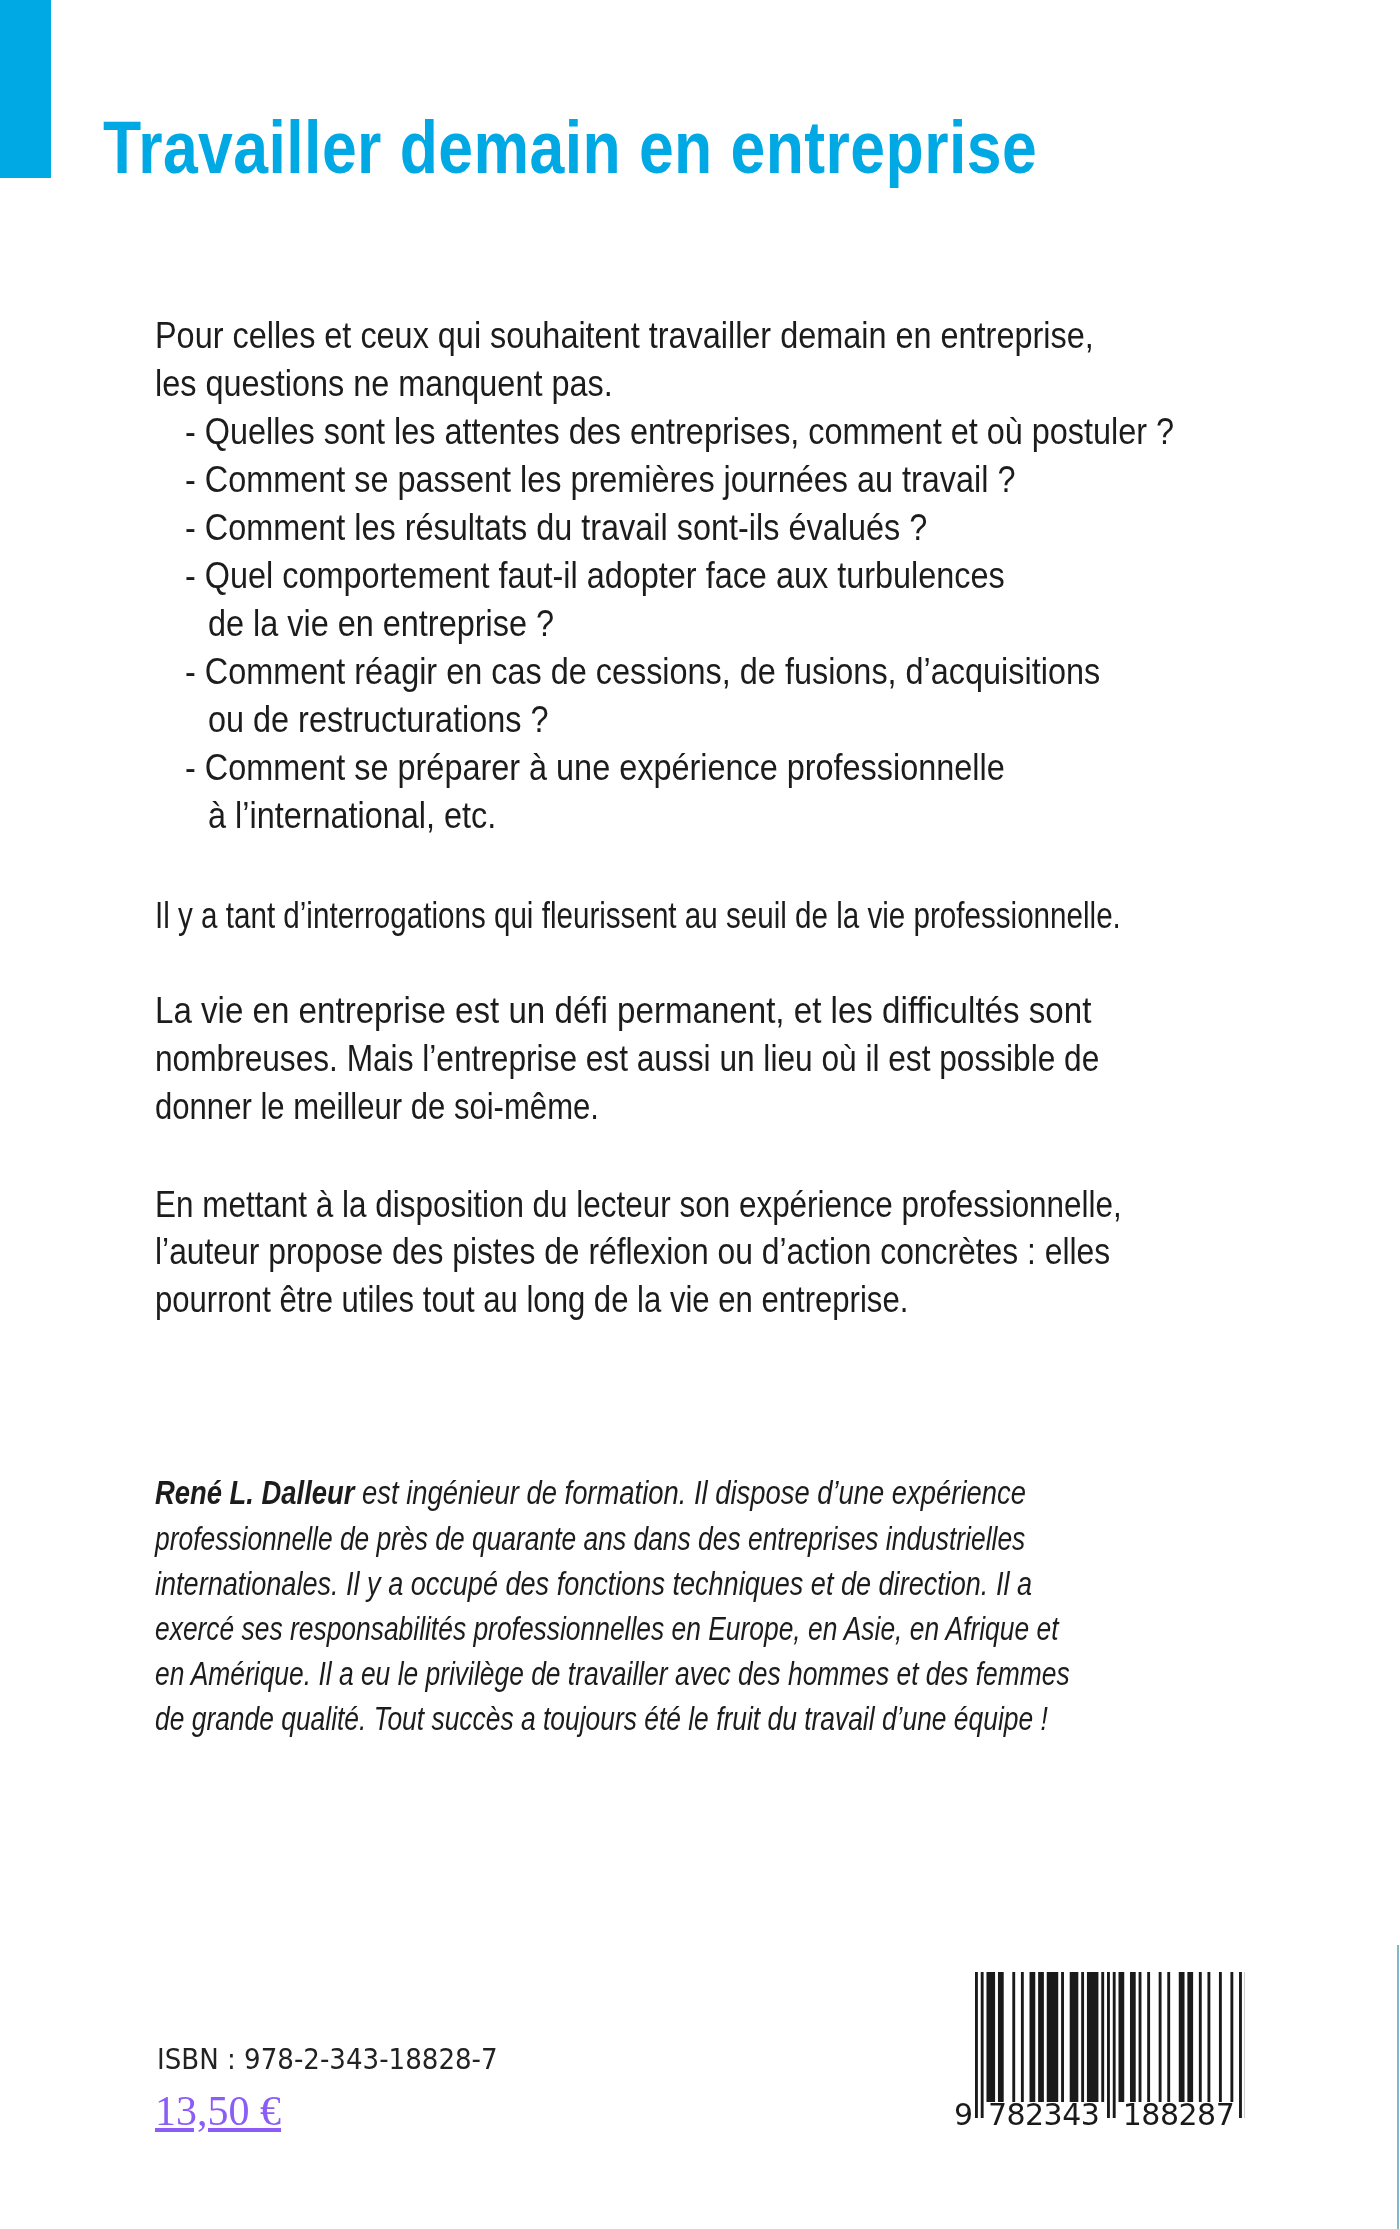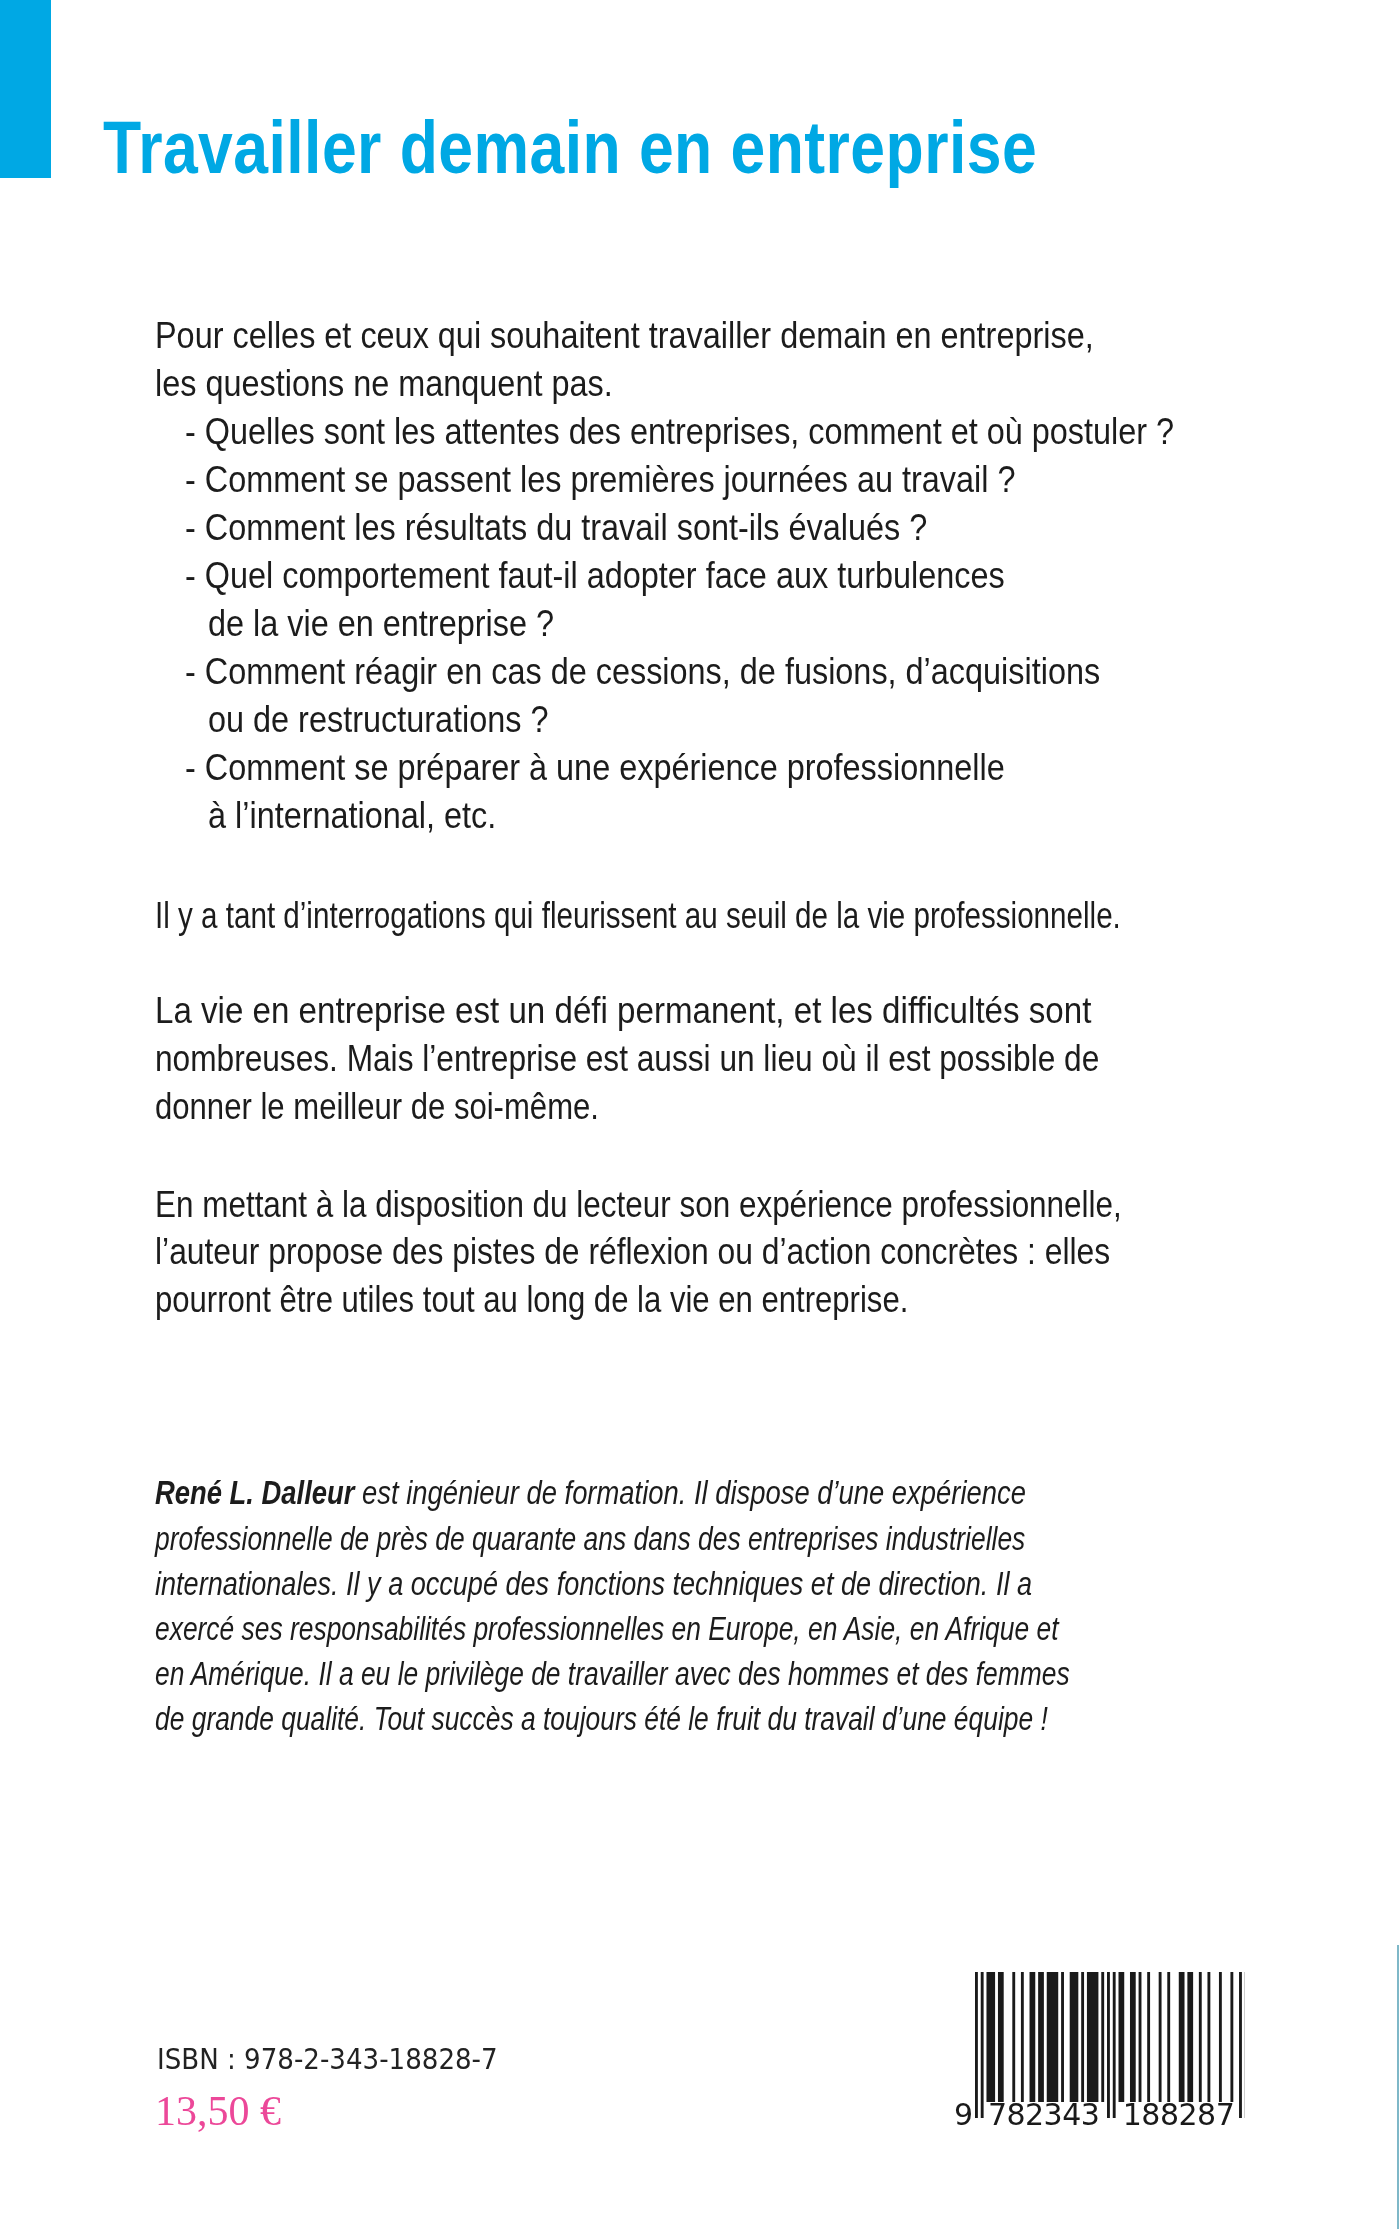--- a/index.html
+++ b/index.html
@@ -26,21 +26,21 @@
     transform-origin: left top;
   }
   .bio-line b { font-weight: bold; }
   .isbn {
     position: absolute; left: 157px; top: 2042px;
     font-family: "DejaVu Sans", sans-serif; font-size: 29px; color: #222;
     transform: scaleX(0.9); transform-origin: left top; white-space: nowrap;
   }
   .price {
     position: absolute; left: 155px; top: 2087px;
-    font-family: "Liberation Serif", serif; font-size: 42px; color: #ec4899; white-space: nowrap;
+    font-family: "Liberation Serif", serif; font-size: 42px; color: #8b5cf6; white-space: nowrap; text-decoration: underline;
   }
   .barcode { position: absolute; left: 945px; top: 1968px; width: 300px; height: 162px; }
   .barcode svg { display: block; }
   .edge-line { position: absolute; left: 1397px; top: 1945px; width: 2px; height: 284px; background: #7fb8c8; }
 </style>
 </head>
 <body>
 
 <div class="accent-bar"></div>
 <div class="title">Travailler demain en entreprise</div>

